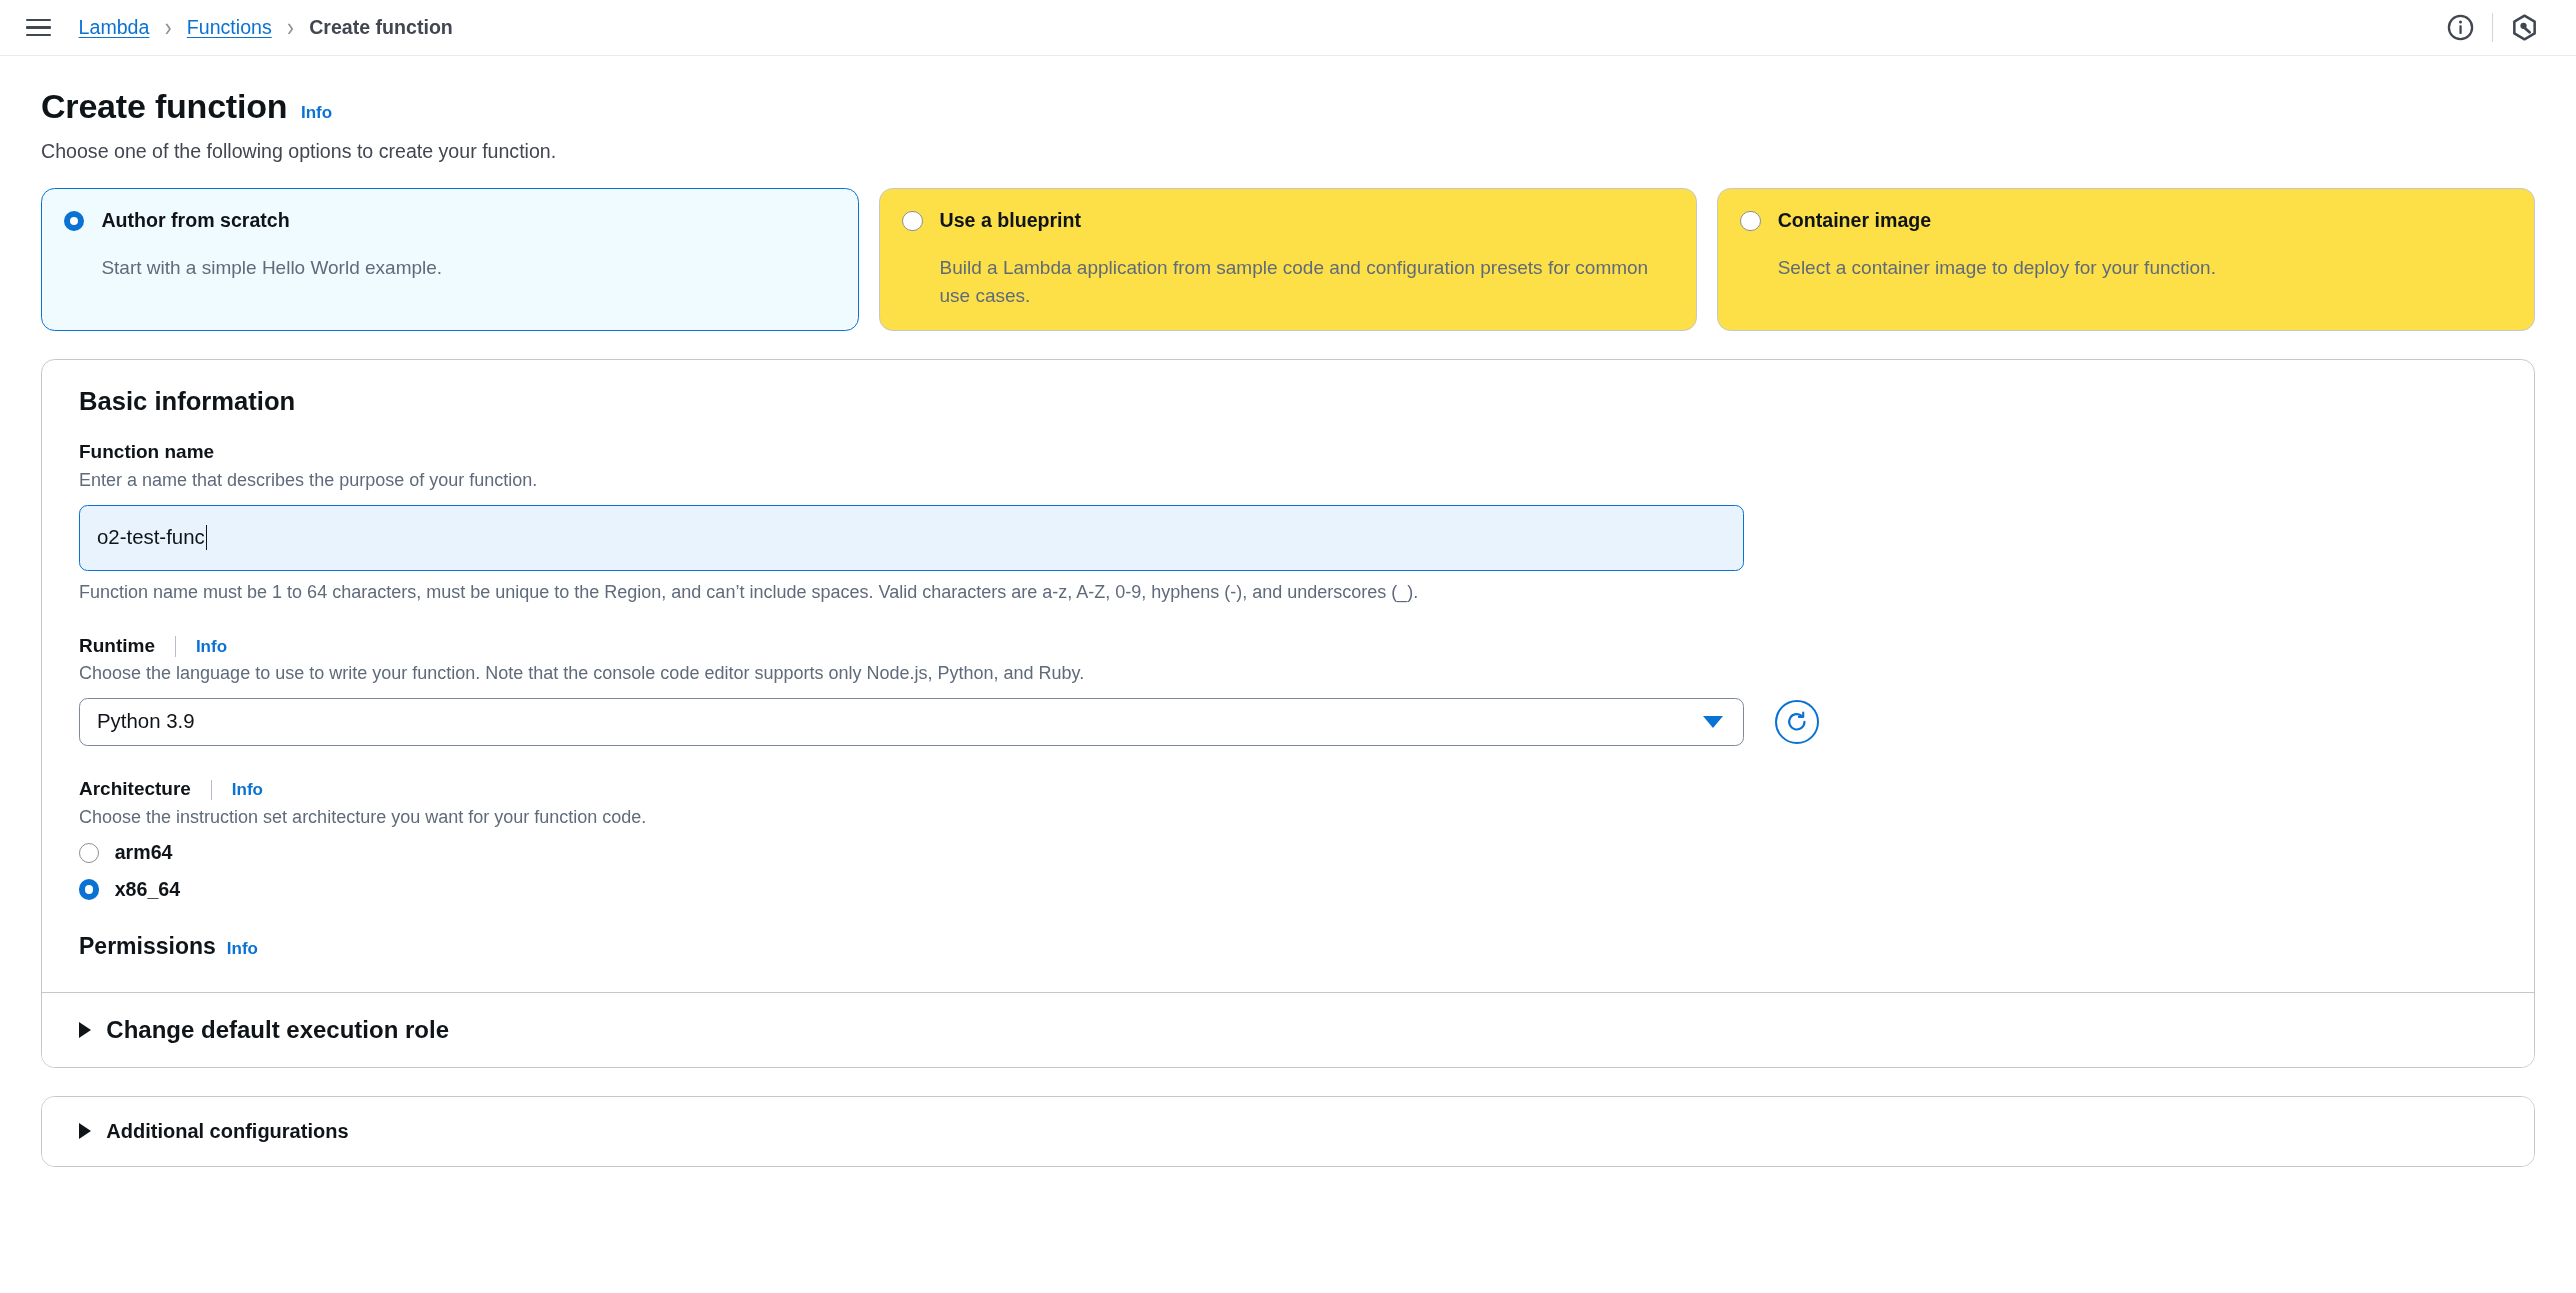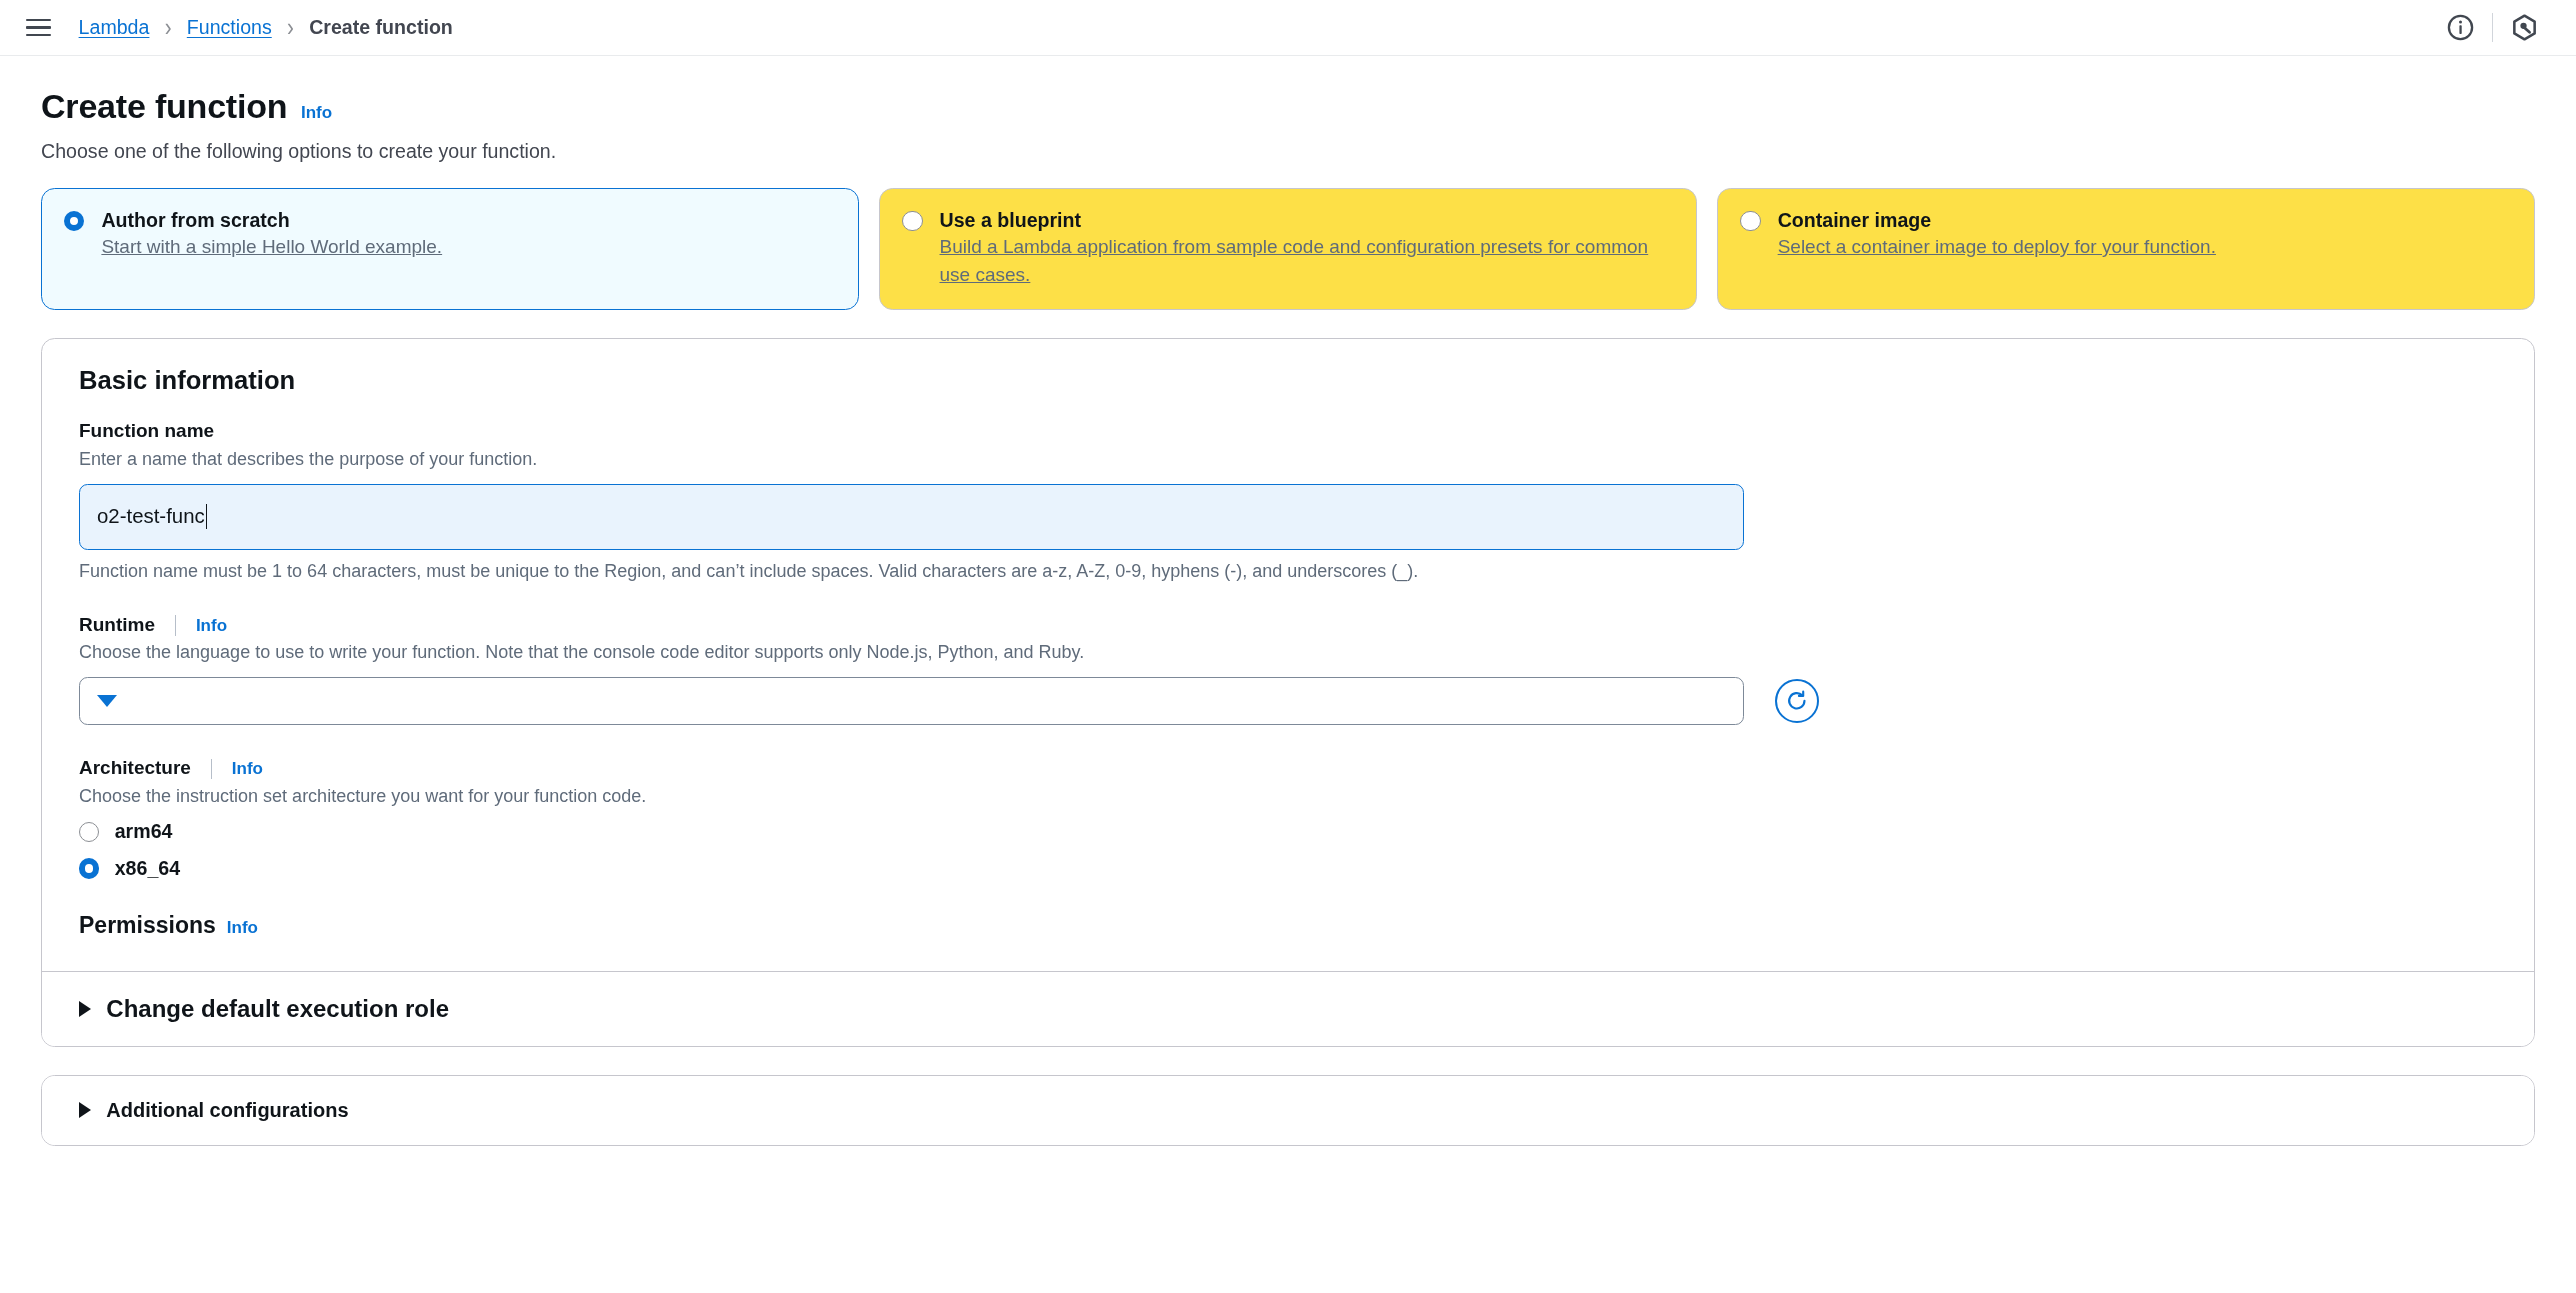--- a/index.html
+++ b/index.html
@@ -161,24 +161,23 @@
   .tile-texts { flex: 1; }
   .tile-title {
     font-size: 19.6px;
     font-weight: bold;
     color: #0f1419;
     line-height: 1.25;
   }
   .tile-desc {
     font-size: 19px;
     color: #5f6b7a;
-    margin-top: 1px;
+    margin-top: 22px;
     line-height: 1.45;
     max-width: 767px;
-    text-decoration: underline;
   }
 
   
   .card {
     margin-top: 28px;
     border: 0.9px solid #c6c6cd;
     border-radius: 13.6px;
     background: #ffffff;
     overflow: hidden;
   }
@@ -449,20 +448,21 @@
 
       <div>
         <div class="label-row">
           <span class="field-label">Runtime</span>
           <span class="label-sep"></span>
           <a class="info-link">Info</a>
         </div>
         <div class="field-desc">Choose the language to use to write your function. Note that the console code editor supports only Node.js, Python, and Ruby.</div>
         <div class="select-row">
           <div class="select">
+            <span class="val">Python 3.9</span>
             <span class="caret-down"></span>
           </div>
           <div class="refresh-btn">
             <svg width="25.6" height="25.6" viewBox="0 0 24 24" aria-hidden="true">
               <path d="M19.2 12a7.2 7.2 0 1 1-2.1-5.1" fill="none" stroke="#0972d3" stroke-width="2" stroke-linecap="round"></path>
               <path d="M18.0 3.4 L18.0 7.4 L14.0 7.4" fill="none" stroke="#0972d3" stroke-width="2" stroke-linecap="round" stroke-linejoin="round"></path>
             </svg>
           </div>
         </div>
       </div>

